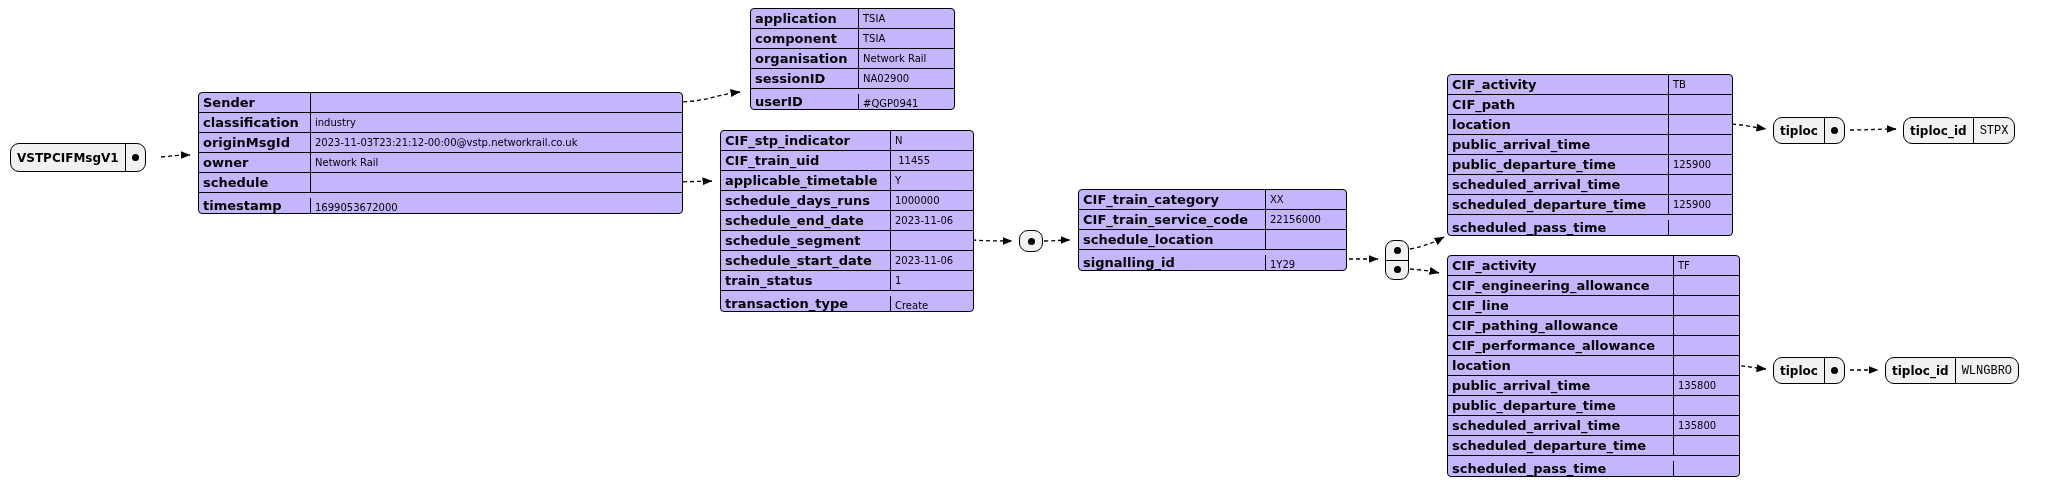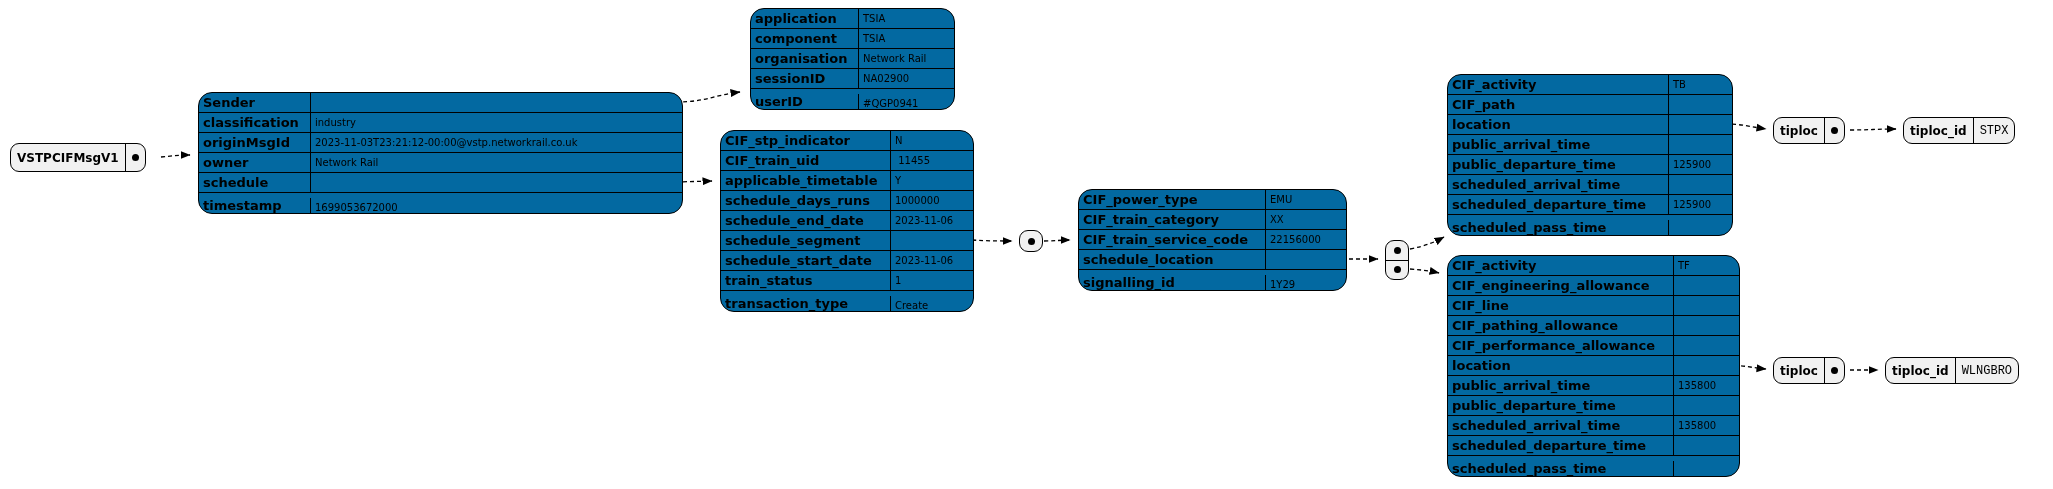--- a/index.html
+++ b/index.html
@@ -5,22 +5,22 @@
   html,body{margin:0;padding:0;background:#ffffff;}
   .canvas{
     position:relative;width:2053px;height:489px;background:#ffffff;
     font-family:"DejaVu Sans","Liberation Sans",sans-serif;
     color:#000;overflow:hidden;
   }
   .wires{position:absolute;left:0;top:0;width:2053px;height:489px;pointer-events:none;}
 
   
   .dtable{
-    position:absolute;background:#0369a1;border:1.4px solid #000;
-    border-radius:14px;overflow:hidden;box-sizing:border-box;
+    position:absolute;background:#c4b5fd;border:1.4px solid #000;
+    border-radius:4px;overflow:hidden;box-sizing:border-box;
   }
   .trow{display:flex;height:20px;border-bottom:1px solid #000;align-items:stretch;box-sizing:border-box;}
   .trow:last-child{border-bottom:none;align-items:flex-end;}
   .tkey{
     width:var(--kw);flex:0 0 var(--kw);font-weight:bold;font-size:13px;
     padding:0 4px;border-right:1px solid #000;display:flex;align-items:center;
     box-sizing:border-box;white-space:nowrap;overflow:hidden;
   }
   .tval{
     flex:1;font-size:10px;padding:0 4px;display:flex;align-items:center;
@@ -177,24 +177,20 @@
     </div>
 
   <div class="mnode" style="left:1019px;top:230px;width:24px;height:22px;">
     <div class="cell portcell" style="flex:1;">
         <span class="dot"></span>
       </div>
   </div>
 
   <div class="dtable" style="left:1078px;top:189px;width:269px;--kw:187px;">
       <div class="trow">
-        <div class="tkey">CIF_power_type</div>
-        <div class="tval">EMU</div>
-      </div>
-      <div class="trow">
         <div class="tkey">CIF_train_category</div>
         <div class="tval">XX</div>
       </div>
       <div class="trow">
         <div class="tkey">CIF_train_service_code</div>
         <div class="tval">22156000</div>
       </div>
       <div class="trow">
         <div class="tkey">schedule_location</div>
         <div class="tval"></div>

